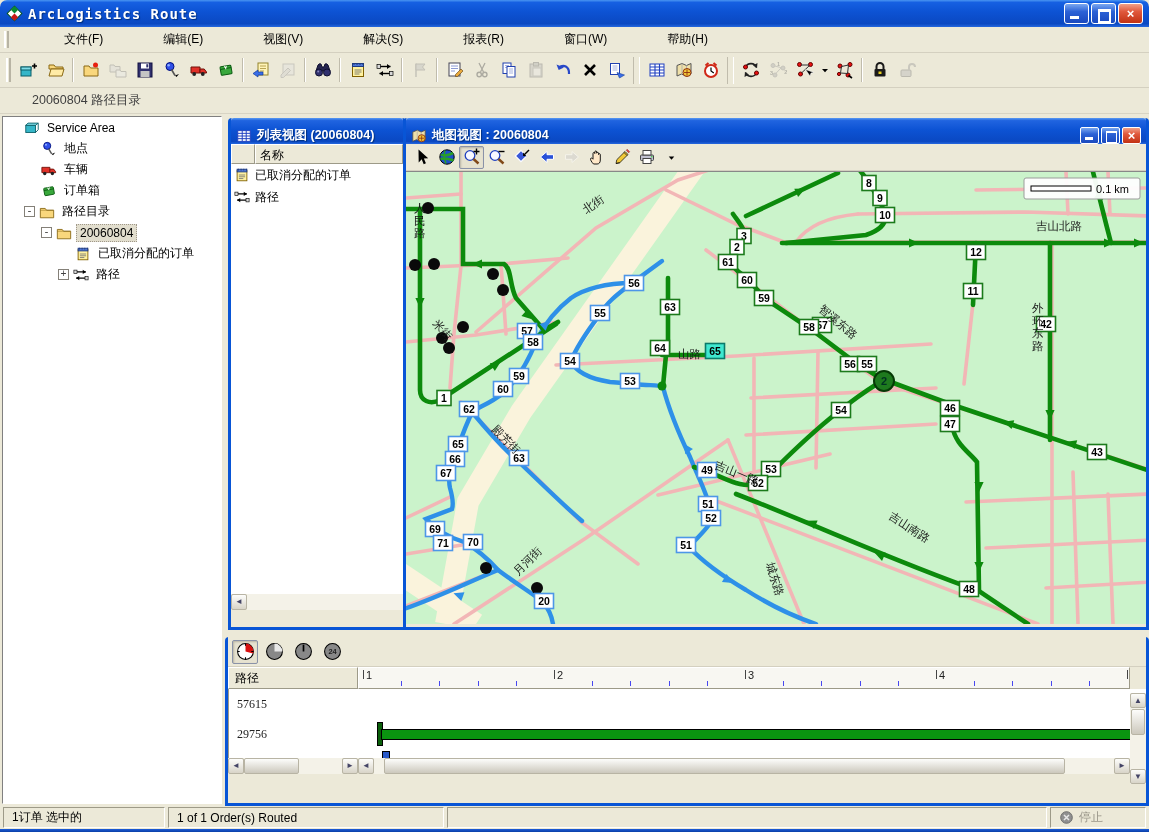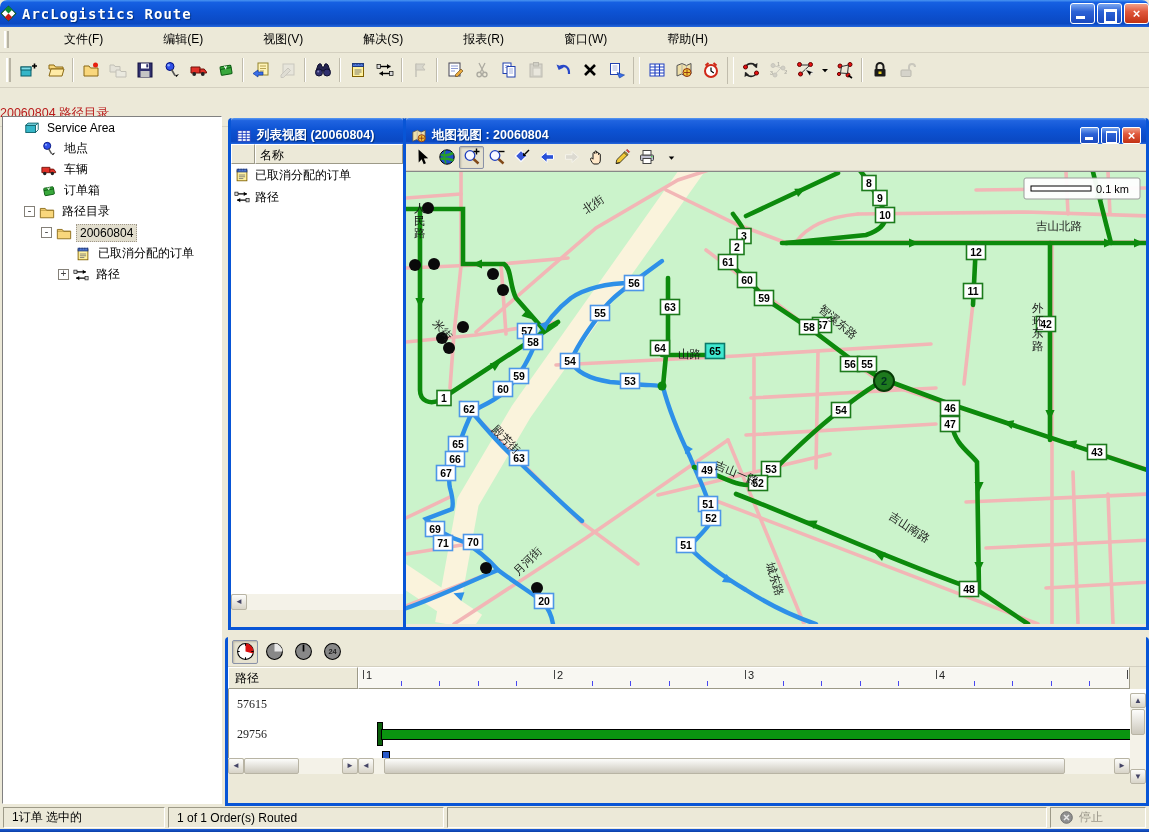--- a/index.html
+++ b/index.html
@@ -3,21 +3,21 @@
 <meta charset="utf-8">
 <style>
   * { margin:0; padding:0; box-sizing:border-box; }
   html,body { width:1149px; height:832px; overflow:hidden; }
   body { font-family:"Liberation Sans", sans-serif; font-size:12px; background:#ECE9D8; }
   .app { position:relative; width:1149px; height:832px; background:#ECE9D8; overflow:hidden; }
 
   
   .titlebar { position:absolute; left:0; top:0; width:100%; height:27px;
     background:linear-gradient(180deg,#4A96F2 0%,#1660E2 9%,#0D53D4 42%,#0A48C2 88%,#2668DE 100%);
-    border-radius:7px 7px 0 0; display:flex; align-items:center; padding:0 0; gap:5px; }
+    border-radius:7px 7px 0 0; display:flex; align-items:center; padding:0 6px; gap:5px; }
   .titlebar .apptitle { color:#fff; font-weight:bold; font-size:14px; font-family:"DejaVu Sans Mono", monospace;
     text-shadow:1px 1px 1px #00307E; letter-spacing:1px; }
   .winbtns { margin-left:auto; display:flex; gap:2px; }
   .wbtn { width:25px; height:21px; border-radius:3px; border:1px solid #fff;
     background:linear-gradient(180deg,#7AA7F0,#2C62D6 40%,#1A49BE); position:relative; cursor:pointer; }
   .wbtn.close { background:linear-gradient(180deg,#F0A088,#E0583C 40%,#C23214); }
   .wbtn .glyph { position:absolute; inset:0; color:#fff; font-weight:bold; font-size:13px; line-height:19px; text-align:center; }
   .wbtn.min .glyph::after { content:""; position:absolute; left:5px; bottom:4px; width:9px; height:3px; background:#fff; }
   .wbtn.restore .glyph::after { content:""; position:absolute; left:6px; top:5px; width:9px; height:9px;
     border:2px solid #fff; border-top-width:3px; background:transparent; }
@@ -27,22 +27,22 @@
     border-bottom:1px solid #D4D0C0; display:flex; align-items:center;gap:42px; }
   .menubar .item { padding:4px 9px; cursor:default; }
   .grip { width:5px; height:70%; margin:0 4px; border-left:2px solid #fff; border-right:2px solid #B8B4A4; }
   .toolbar { position:absolute; left:0; top:53px; width:100%; height:35px; background:#ECE9D8;
     border-bottom:1px solid #D4D0C0; display:flex; align-items:center; padding:0 2px; }
   .tbtn { width:27px; height:27px; display:flex; align-items:center; justify-content:center; border:1px solid transparent; border-radius:2px; }
   .tbtn.disabled { filter:grayscale(1) opacity(.42); }
   .tbtn.caretbtn { width:13px; }
   .tbsep { width:2px; height:24px; margin:0 3px; border-left:1px solid #C0BCAC; border-right:1px solid #fff; }
   .tbsep2 { width:7px; height:27px; margin:0 3px; border-left:1px solid #C0BCAC; border-right:1px solid #fff; }
-  .pathlabel { position:absolute; left:0; top:101px; width:100%; height:26px; background:#ECE9D8;
-    display:flex; align-items:center; padding-left:0; font-size:12.5px; color:#b91c1c; border-bottom:1px solid #D8D4C4; }
+  .pathlabel { position:absolute; left:0; top:88px; width:100%; height:26px; background:#ECE9D8;
+    display:flex; align-items:center; padding-left:32px; font-size:12.5px; color:#404040; border-bottom:1px solid #D8D4C4; }
   .ico { display:inline-flex; align-items:center; justify-content:center; }
 
   
   .treepanel { position:absolute; left:2px; top:116px; width:220px; height:688px; background:#fff;
     border:1px solid; border-color:#808080 #fff #fff #808080; overflow:hidden; }
   .trow { height:21px; display:flex; align-items:center; gap:4px; white-space:nowrap; cursor:default; }
   .trow .lbl { padding:1px 3px; }
   .trow.selected .lbl { background:#E2DECE; border:1px dotted #A0988A; }
   .exp { width:11px; height:11px; border:1px solid #848078; background:#fff; color:#404040;
     font-size:10px; line-height:9px; text-align:center; flex:none; font-family:"Liberation Mono",monospace; }

